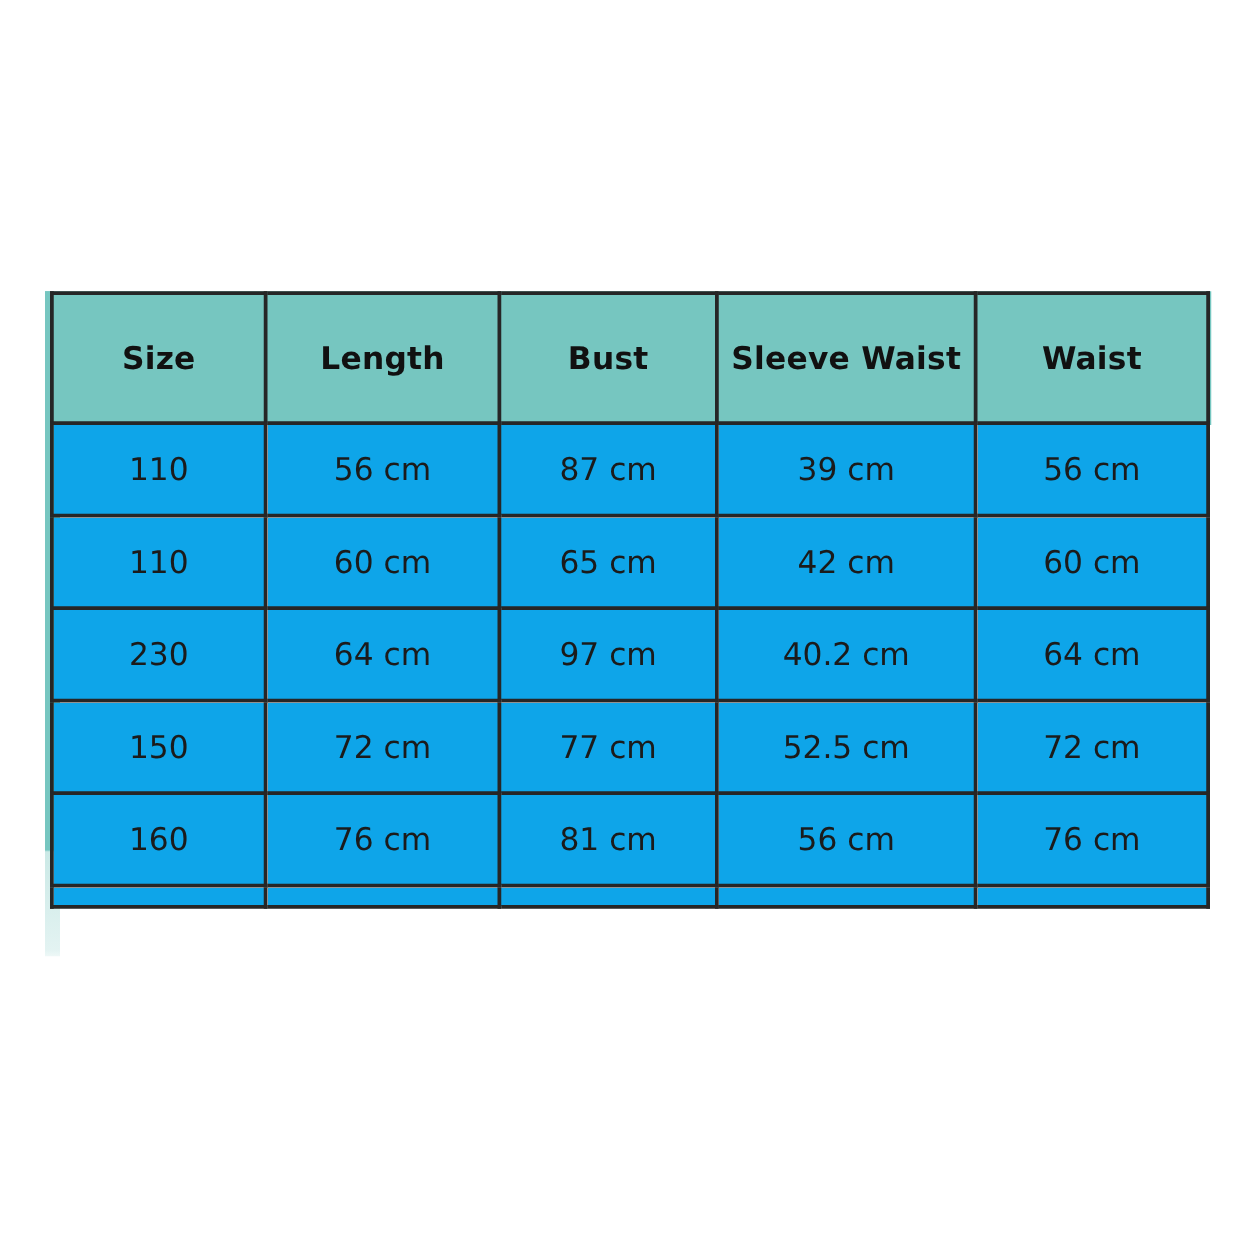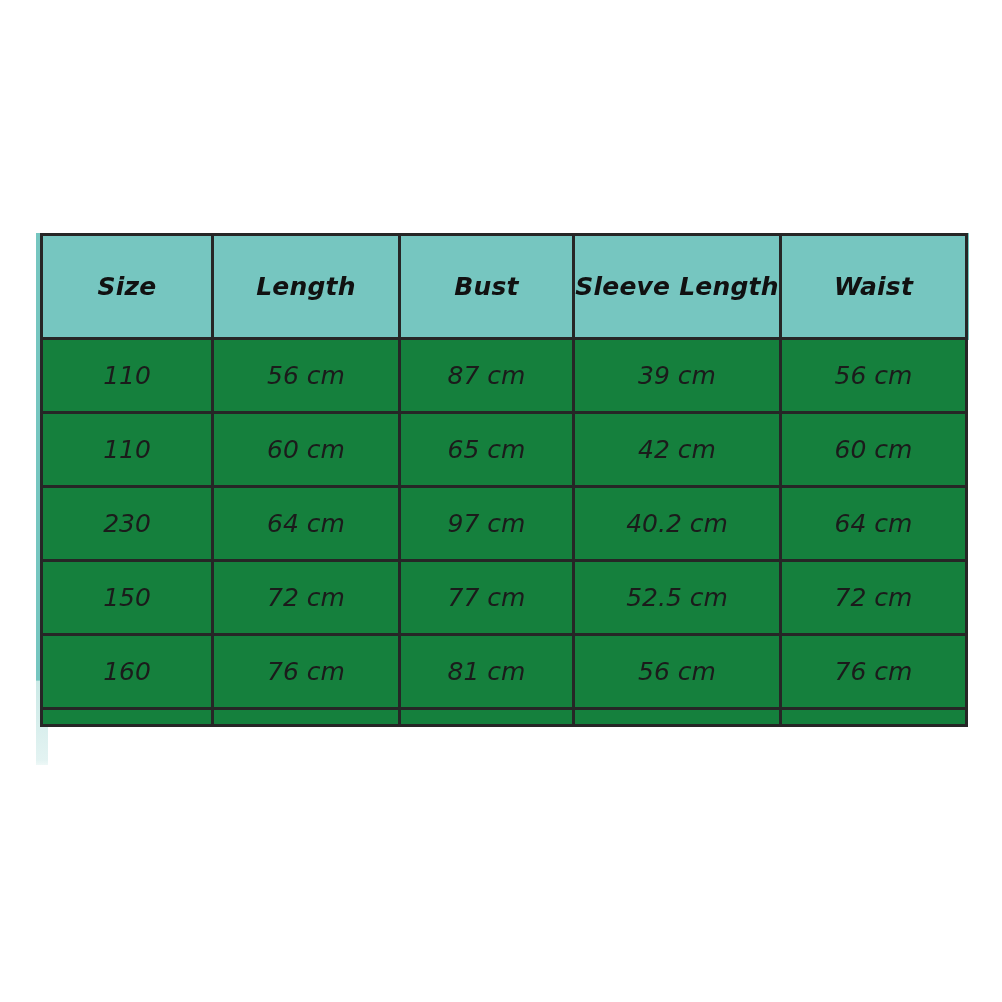--- a/index.html
+++ b/index.html
@@ -15,21 +15,20 @@
     overflow: hidden;
   }
 
   
   #size-chart {
     position: absolute;
     left: 40px;
     top: 233px;
     width: 925px;
     height: 532px;
-    font-style: italic;
   }
 
   
   .header-bleed {
     position: absolute;
     left: -4px;
     top: 0px;
     width: 933px;
     height: 107px;
     background: #76c6c0;
@@ -85,21 +84,21 @@
     height: 101px;
     background: #76c6c0;
     font-weight: bold;
     font-size: 25px;
     color: #111111;
     letter-spacing: 0.2px;
   }
 
   tbody td {
     height: 71px;
-    background: #15803d;
+    background: #0ea5e9;
     font-size: 25px;
     color: #1b1b1b;
     font-weight: normal;
   }
 
   tbody tr.stub td {
     height: 14px;
     font-size: 0;
     border-bottom: 3px solid #262626;
   }
@@ -120,21 +119,21 @@
         <col class="c-bust">
         <col class="c-slv">
         <col class="c-waist">
       </colgroup>
 
       <thead>
         <tr>
           <th>Size</th>
           <th>Length</th>
           <th>Bust</th>
-          <th>Sleeve Length</th>
+          <th>Sleeve Waist</th>
           <th>Waist</th>
         </tr>
       </thead>
 
       <tbody>
         <tr>
           <td>110</td>
           <td>56 cm</td>
           <td>87 cm</td>
           <td>39 cm</td>

